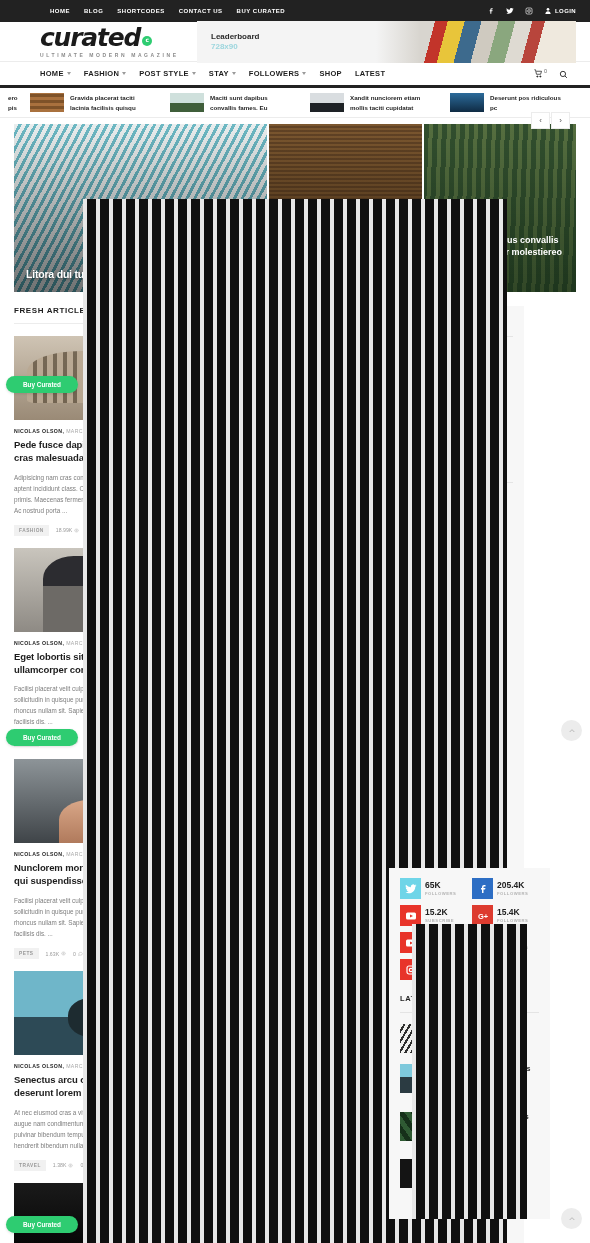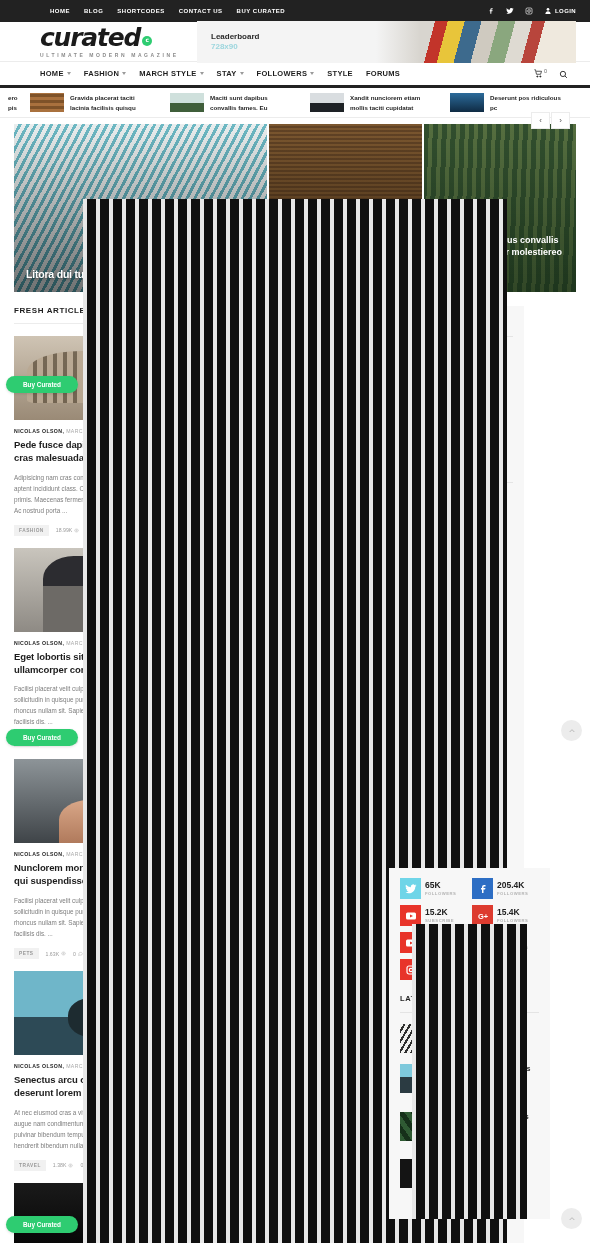--- a/index.html
+++ b/index.html
@@ -327,36 +327,36 @@
   <div class="mainnav-items" id="mainnav-items">
       <a class="mi">
         <span>HOME</span>
         <span class="caret"></span>
       </a>
       <a class="mi">
         <span>FASHION</span>
         <span class="caret"></span>
       </a>
       <a class="mi">
-        <span>MARCH STYLE</span>
+        <span>POST STYLE</span>
         <span class="caret"></span>
       </a>
       <a class="mi">
         <span>STAY</span>
         <span class="caret"></span>
       </a>
       <a class="mi">
         <span>FOLLOWERS</span>
         <span class="caret"></span>
       </a>
       <a class="mi">
-        <span>STYLE</span>
+        <span>SHOP</span>
       </a>
       <a class="mi">
-        <span>FORUMS</span>
+        <span>LATEST</span>
       </a>
     </div>
   <div class="nav-right">
     <span class="cart-wrap">
       <svg width="9" height="9" viewBox="0 0 24 24" fill="none" stroke="#222" stroke-width="2">
           <path d="M1 2h3l2.6 12h11l2.4-8H6"></path>
           <circle cx="9" cy="20" r="1.6" fill="#222"></circle>
           <circle cx="17" cy="20" r="1.6" fill="#222"></circle>
         </svg>
       <span class="cart-count">0</span>

